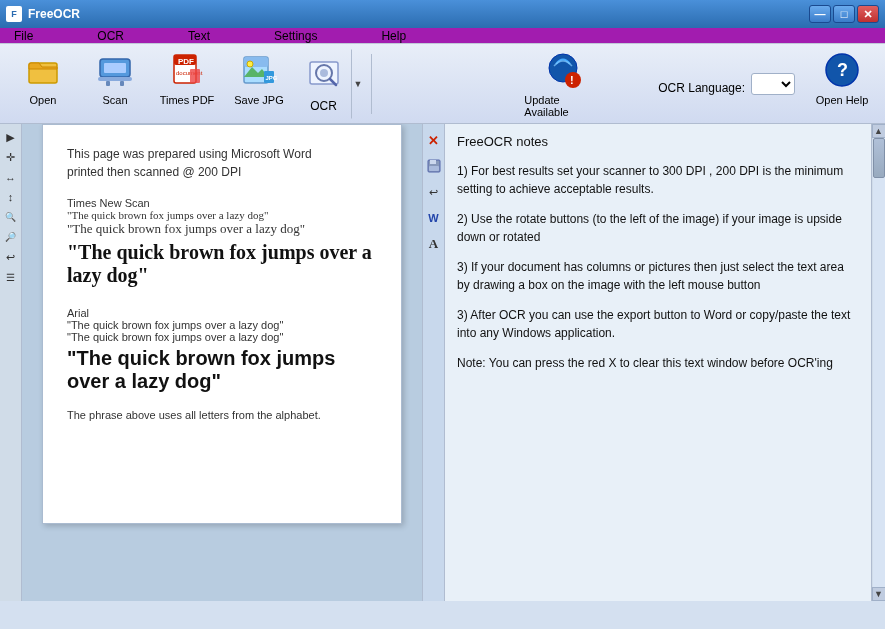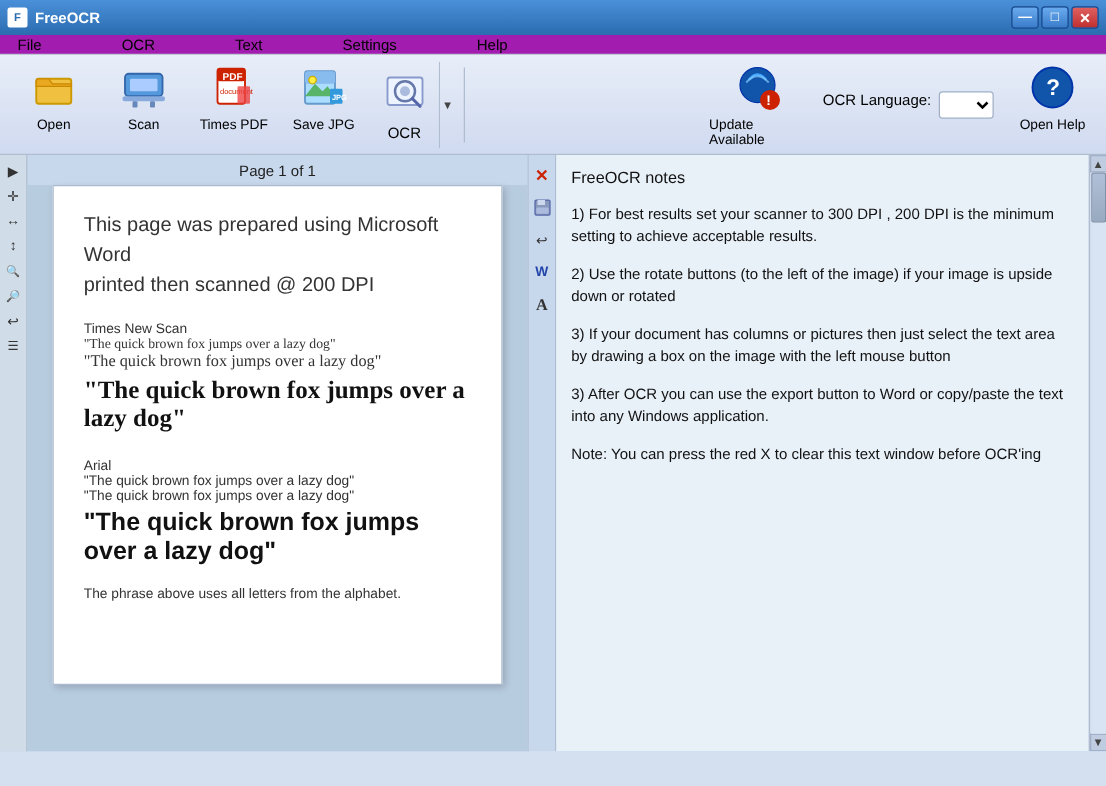--- a/index.html
+++ b/index.html
@@ -113,23 +113,24 @@
       margin: 0 4px;
     }
     .toolbar-right {
       margin-left: auto;
       display: flex;
       align-items: center;
       gap: 12px;
     }
     .ocr-lang-group {
       display: flex;
-      align-items: flex-start;
+      align-items: flex-end;
       gap: 6px;
       font-size: 12px;
+      margin-left: 43px;
     }
     .ocr-lang-select {
       padding: 2px 20px;
       border: 1px solid #a0b0c8;
       border-radius: 3px;
       background: white;
       font-size: 12px;
       width: 44px;
     }
 
@@ -178,21 +179,21 @@
     }
     #page-content {
       margin: 0 20px 20px;
       background: white;
       min-height: 400px;
       padding: 20px 24px;
       border: 1px solid #aabbd0;
       box-shadow: 2px 2px 6px rgba(0,0,0,0.2);
     }
     .page-line {
-      font-size: 16px;
+      font-size: 12px;
       color: #333;
       line-height: 1.5;
     }
     .page-font-label {
       font-size: 11px;
       color: #333;
       margin-top: 12px;
     }
     .page-text-small {
       font-size: 11px;
@@ -503,21 +504,20 @@
     <div class="left-tool-btn">✛</div>
     <div class="left-tool-btn">↔</div>
     <div class="left-tool-btn">↕</div>
     <div class="left-tool-btn" style="font-size:9px;">🔍</div>
     <div class="left-tool-btn" style="font-size:9px;">🔎</div>
     <div class="left-tool-btn">↩</div>
     <div class="left-tool-btn" style="font-size:10px;">☰</div>
   </div>
 
   <div id="image-panel">
-    <div id="page-indicator">Page 1 of 1</div>
     <div id="page-content">
       <p class="page-line">This page was prepared using Microsoft Word</p>
       <p class="page-line">printed then scanned @ 200 DPI</p>
 
       <p class="page-font-label" style="margin-top:16px;">Times New Scan</p>
       <p class="page-text-small">"The quick brown fox jumps over a lazy dog"</p>
       <p class="page-text-medium">"The quick brown fox  jumps over a lazy dog"</p>
       <p class="page-text-large">"The quick brown fox jumps over a lazy dog"</p>
 
       <p class="page-arial-label" style="margin-top:20px;">Arial</p>

